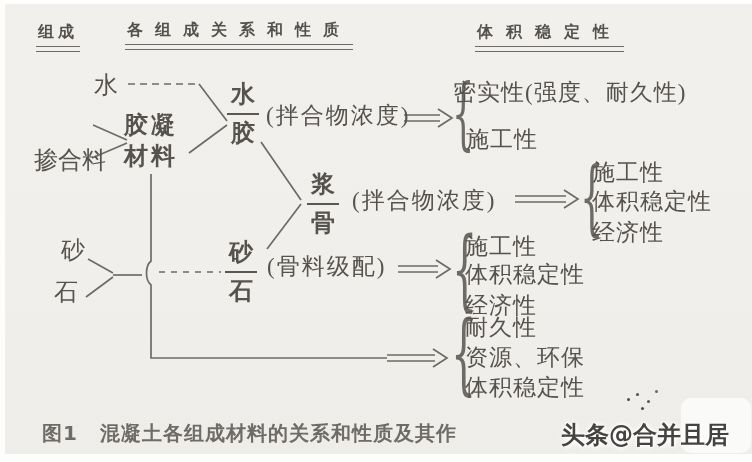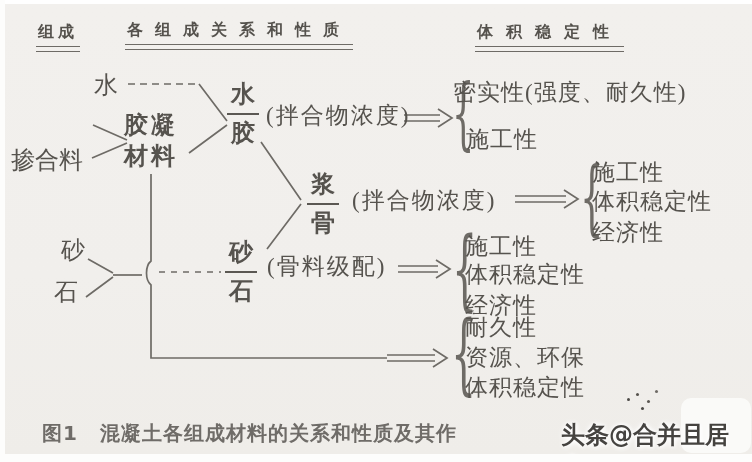--- a/index.html
+++ b/index.html
@@ -74,21 +74,21 @@
     <div class="hdr" style="left:120px;top:16px">
       <span class="t" style="letter-spacing:12px">各组成关系和性质</span>
       <span class="dbl"></span>
     </div>
     <div class="hdr" style="left:470px;top:18px">
       <span class="t" style="letter-spacing:13px">体积稳定性</span>
       <span class="dbl"></span>
     </div>
 
     <div class="abs mat" style="left:89px;top:65px">水</div>
-    <div class="abs mat" style="left:6px;top:140px;letter-spacing:0">掺合料</div>
+    <div class="abs mat" style="left:29px;top:140px;letter-spacing:0">掺合料</div>
     <div class="abs binder" style="left:119px;top:106px;font-size:24px">
       <span>胶凝</span><br>
       <span>材料</span>
     </div>
     <div class="abs mat" style="left:56px;top:230px">砂</div>
     <div class="abs mat" style="left:49px;top:272px">石</div>
 
     <div class="frac" style="left:222px;top:74px">
       <span class="ft">水</span>
       <span class="fb">胶</span>

